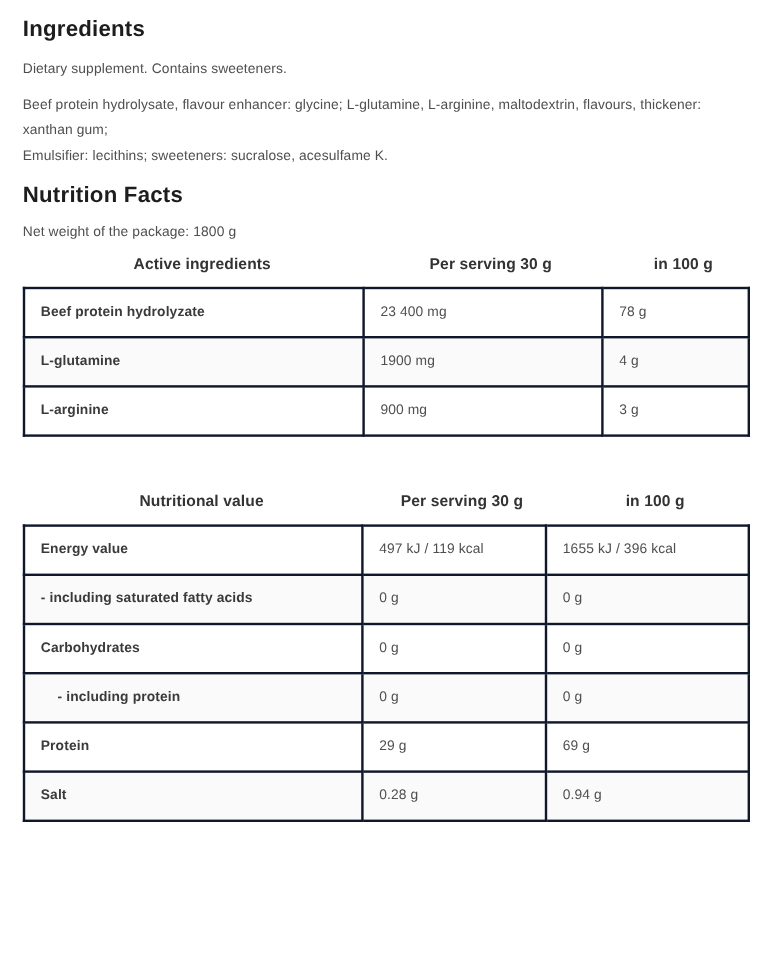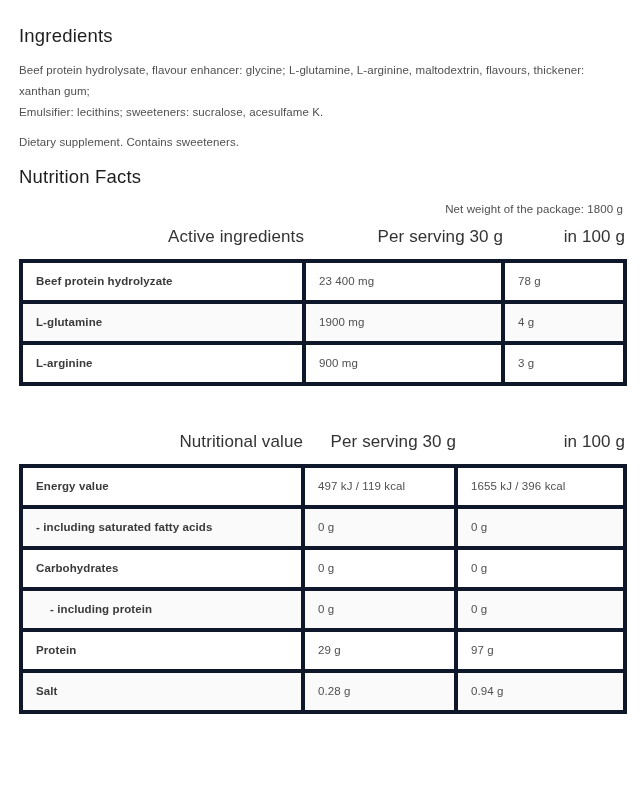--- a/index.html
+++ b/index.html
@@ -9,80 +9,79 @@
     height: 798px;
     background: #ffffff;
     font-family: "Liberation Sans", sans-serif;
     color: #4f4f4f;
     padding: 12px 19px 10px 19px;
     overflow: hidden;
   }
   h2.section-title {
     font-size: 18.5px;
     line-height: 24px;
-    font-weight: 400;
+    font-weight: 700;
     color: #1d1d1d;
     letter-spacing: 0.2px;
-    margin: 12px 0 12px 0;
+    margin: 0 0 12px 0;
   }
   p.para {
     font-size: 11.5px;
     line-height: 21px;
     letter-spacing: 0.1px;
     color: #4f4f4f;
     margin: 0 0 9px 0;
     white-space: pre-line;
   }
   p.para.last { margin-bottom: 6px; }
   .nf-title { margin-top: 0; margin-bottom: 22px; }
   p.info-line {
     font-size: 11.5px;
     line-height: 17.5px;
     letter-spacing: 0.1px;
     color: #4f4f4f;
     margin: 0;
-    text-align: right;
   }
   table.nutri-table {
     border-collapse: collapse;
     table-layout: fixed;
     width: 604px;
     font-size: 11.5px;
     margin-top: 8px;
   }
   table.nutri-table.second { margin-top: 46px; }
   table.nutri-table th {
-    text-align: right;
-    font-weight: 400;
+    text-align: center;
+    font-weight: 700;
     color: #333333;
-    font-size: 17px;
+    font-size: 13px;
     padding: 0 0 12px 13px;
     letter-spacing: 0.1px;
   }
   table.nutri-table td {
-    border: 4px solid #0f172a;
+    border: 2px solid #0f172a;
     height: 41px;
     padding: 0 4px 0 13px;
     vertical-align: middle;
     color: #4f4f4f;
     letter-spacing: 0.1px;
     background: #ffffff;
   }
   table.nutri-table tbody tr:nth-child(even) td { background: #fafafa; }
   table.nutri-table td.label { font-weight: 700; color: #3a3a3a; }
   table.nutri-table td.indent { padding-left: 27px; }
 </style>
 </head>
 <body>
 
 <section>
   <h2 class="section-title">Ingredients</h2>
+  <p class="para">Dietary supplement. Contains sweeteners.</p>
   <p class="para">Beef protein hydrolysate, flavour enhancer: glycine; L-glutamine, L-arginine, maltodextrin, flavours, thickener: xanthan gum;
 Emulsifier: lecithins; sweeteners: sucralose, acesulfame K.</p>
-  <p class="para">Dietary supplement. Contains sweeteners.</p>
 </section>
 
 <section>
   <h2 class="section-title nf-title">Nutrition Facts</h2>
 
   <div>
     <p class="info-line">Net weight of the package: 1800 g</p>
   </div>
 
   <table class="nutri-table first">
@@ -147,21 +146,21 @@
         <td>0 g</td>
       </tr>
       <tr>
         <td class="label indent">- including protein</td>
         <td>0 g</td>
         <td>0 g</td>
       </tr>
       <tr>
         <td class="label">Protein</td>
         <td>29 g</td>
-        <td>97 g</td>
+        <td>69 g</td>
       </tr>
       <tr>
         <td class="label">Salt</td>
         <td>0.28 g</td>
         <td>0.94 g</td>
       </tr>
     </tbody>
   </table>
 </section>
 

